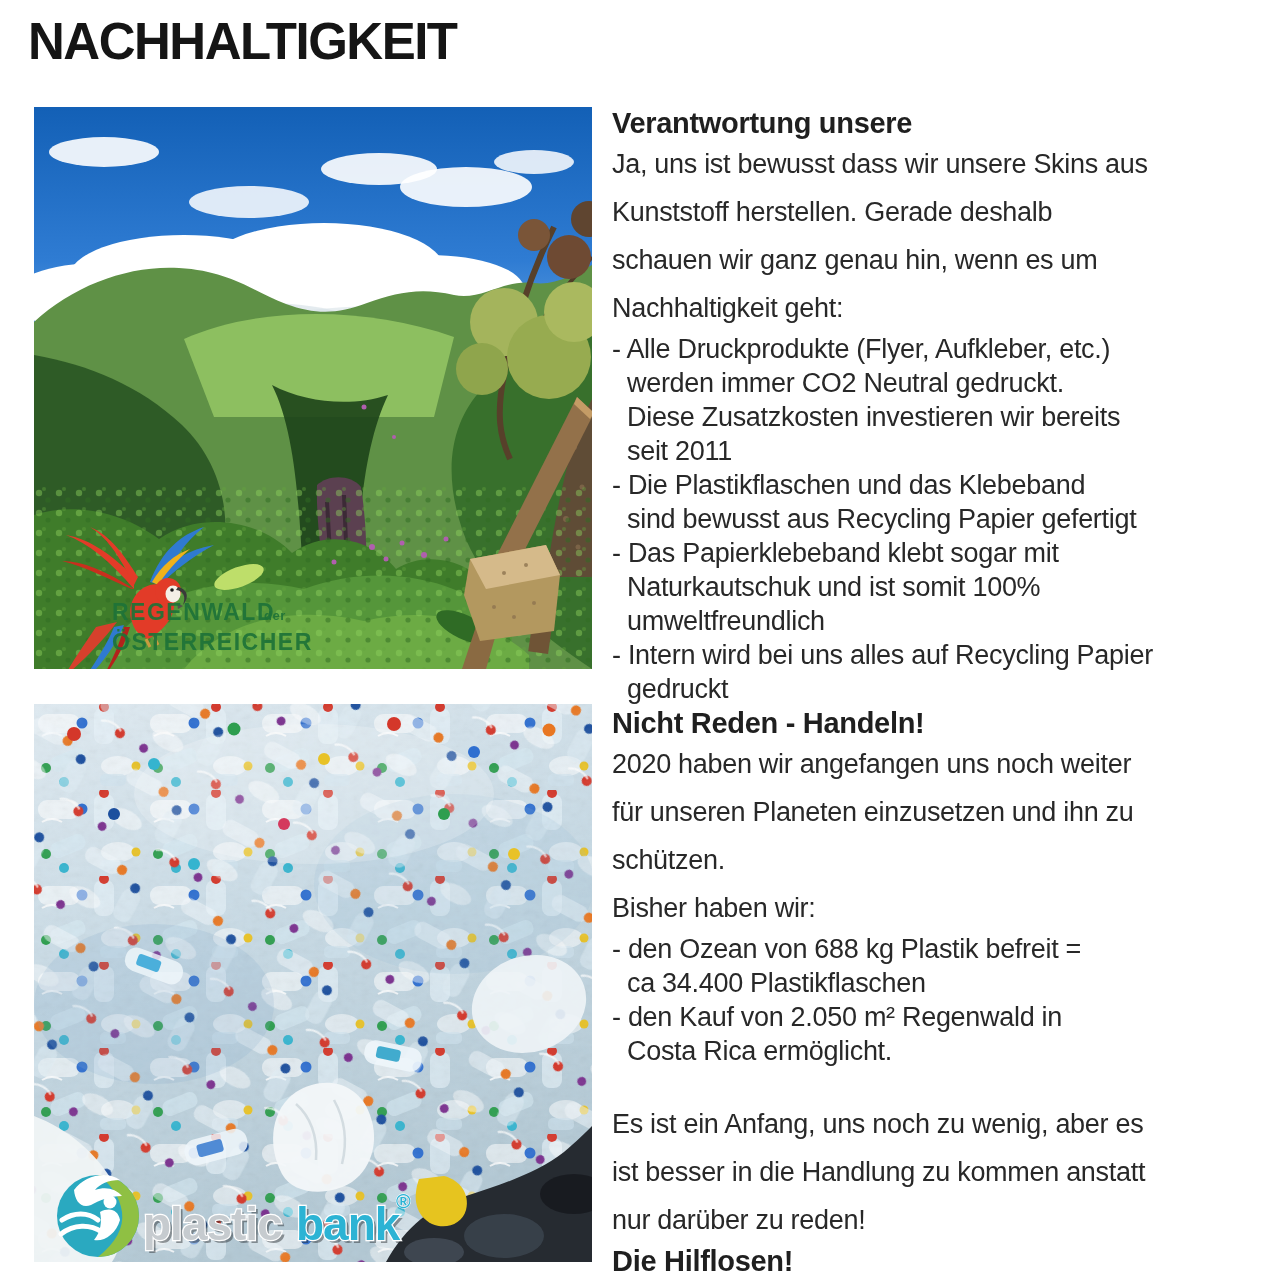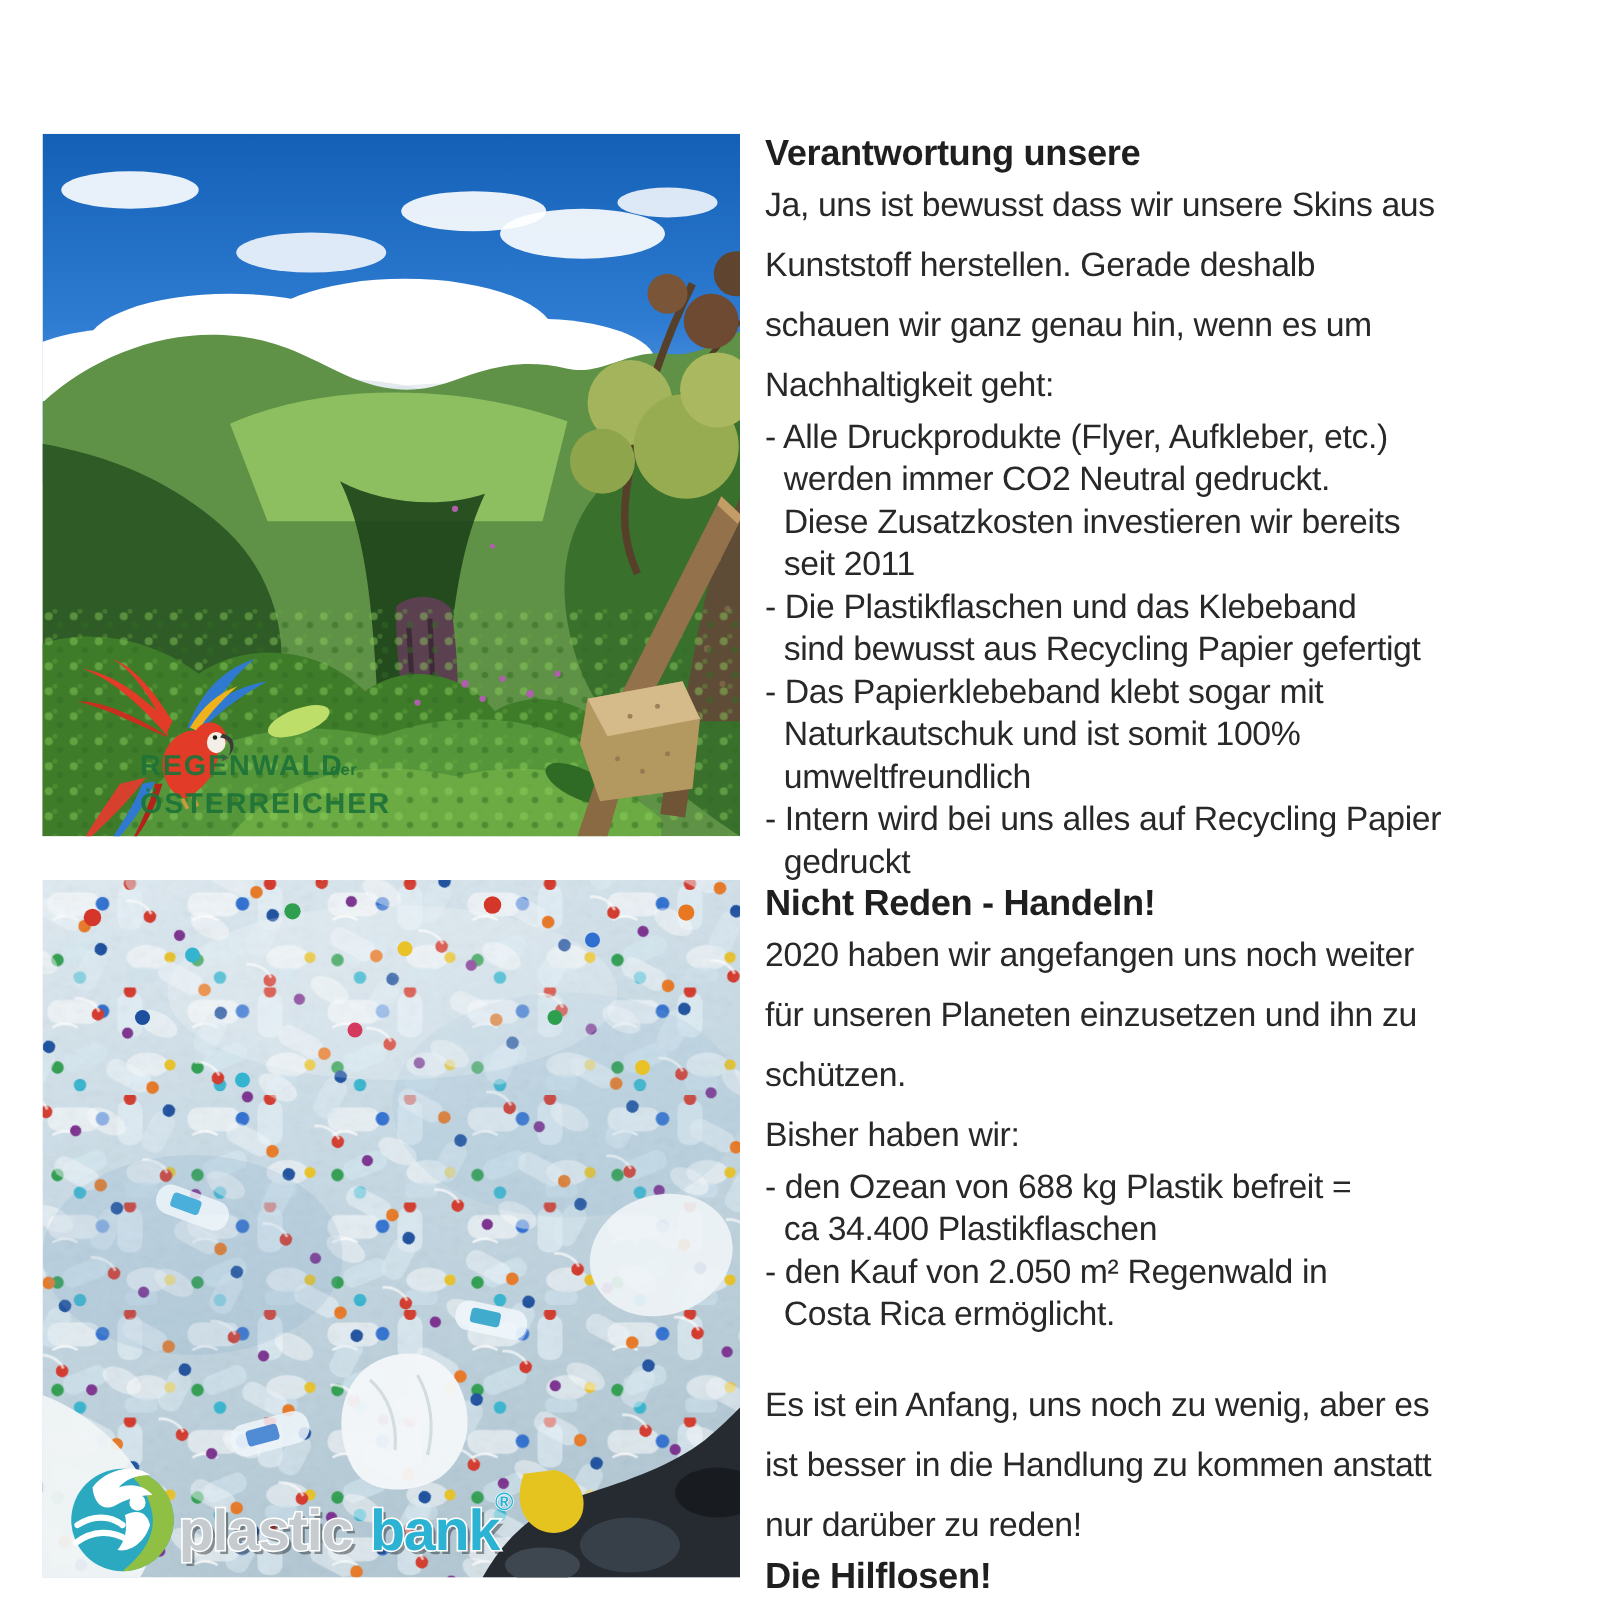--- a/index.html
+++ b/index.html
@@ -27,20 +27,21 @@
            fill:#2cb3d4;stroke:#ffffff;stroke-width:2.5px;paint-order:stroke;}
   .pb-shadow{font-family:"Liberation Sans",sans-serif;font-weight:bold;font-size:46px;letter-spacing:-1px;
            fill:rgba(30,35,40,0.45);}
   .pb-reg{font-family:"Liberation Sans",sans-serif;font-weight:bold;font-size:20px;fill:#2cb3d4;stroke:#ffffff;stroke-width:1px;paint-order:stroke;}
 </style>
 </head>
 <body>
 
 <div class="page">
 
+  <h1 class="title">NACHHALTIGKEIT</h1>
 
   <div class="left-col">
 
     <figure class="img img1">
       <svg width="558" height="562" viewBox="0 0 558 562" preserveAspectRatio="none" role="img">
         <defs>
           <linearGradient id="sky" x1="0" y1="0" x2="0" y2="1">
             <stop offset="0" stop-color="#1360b6"></stop>
             <stop offset="0.55" stop-color="#2f7cd3"></stop>
             <stop offset="1" stop-color="#7cb2e8"></stop>

